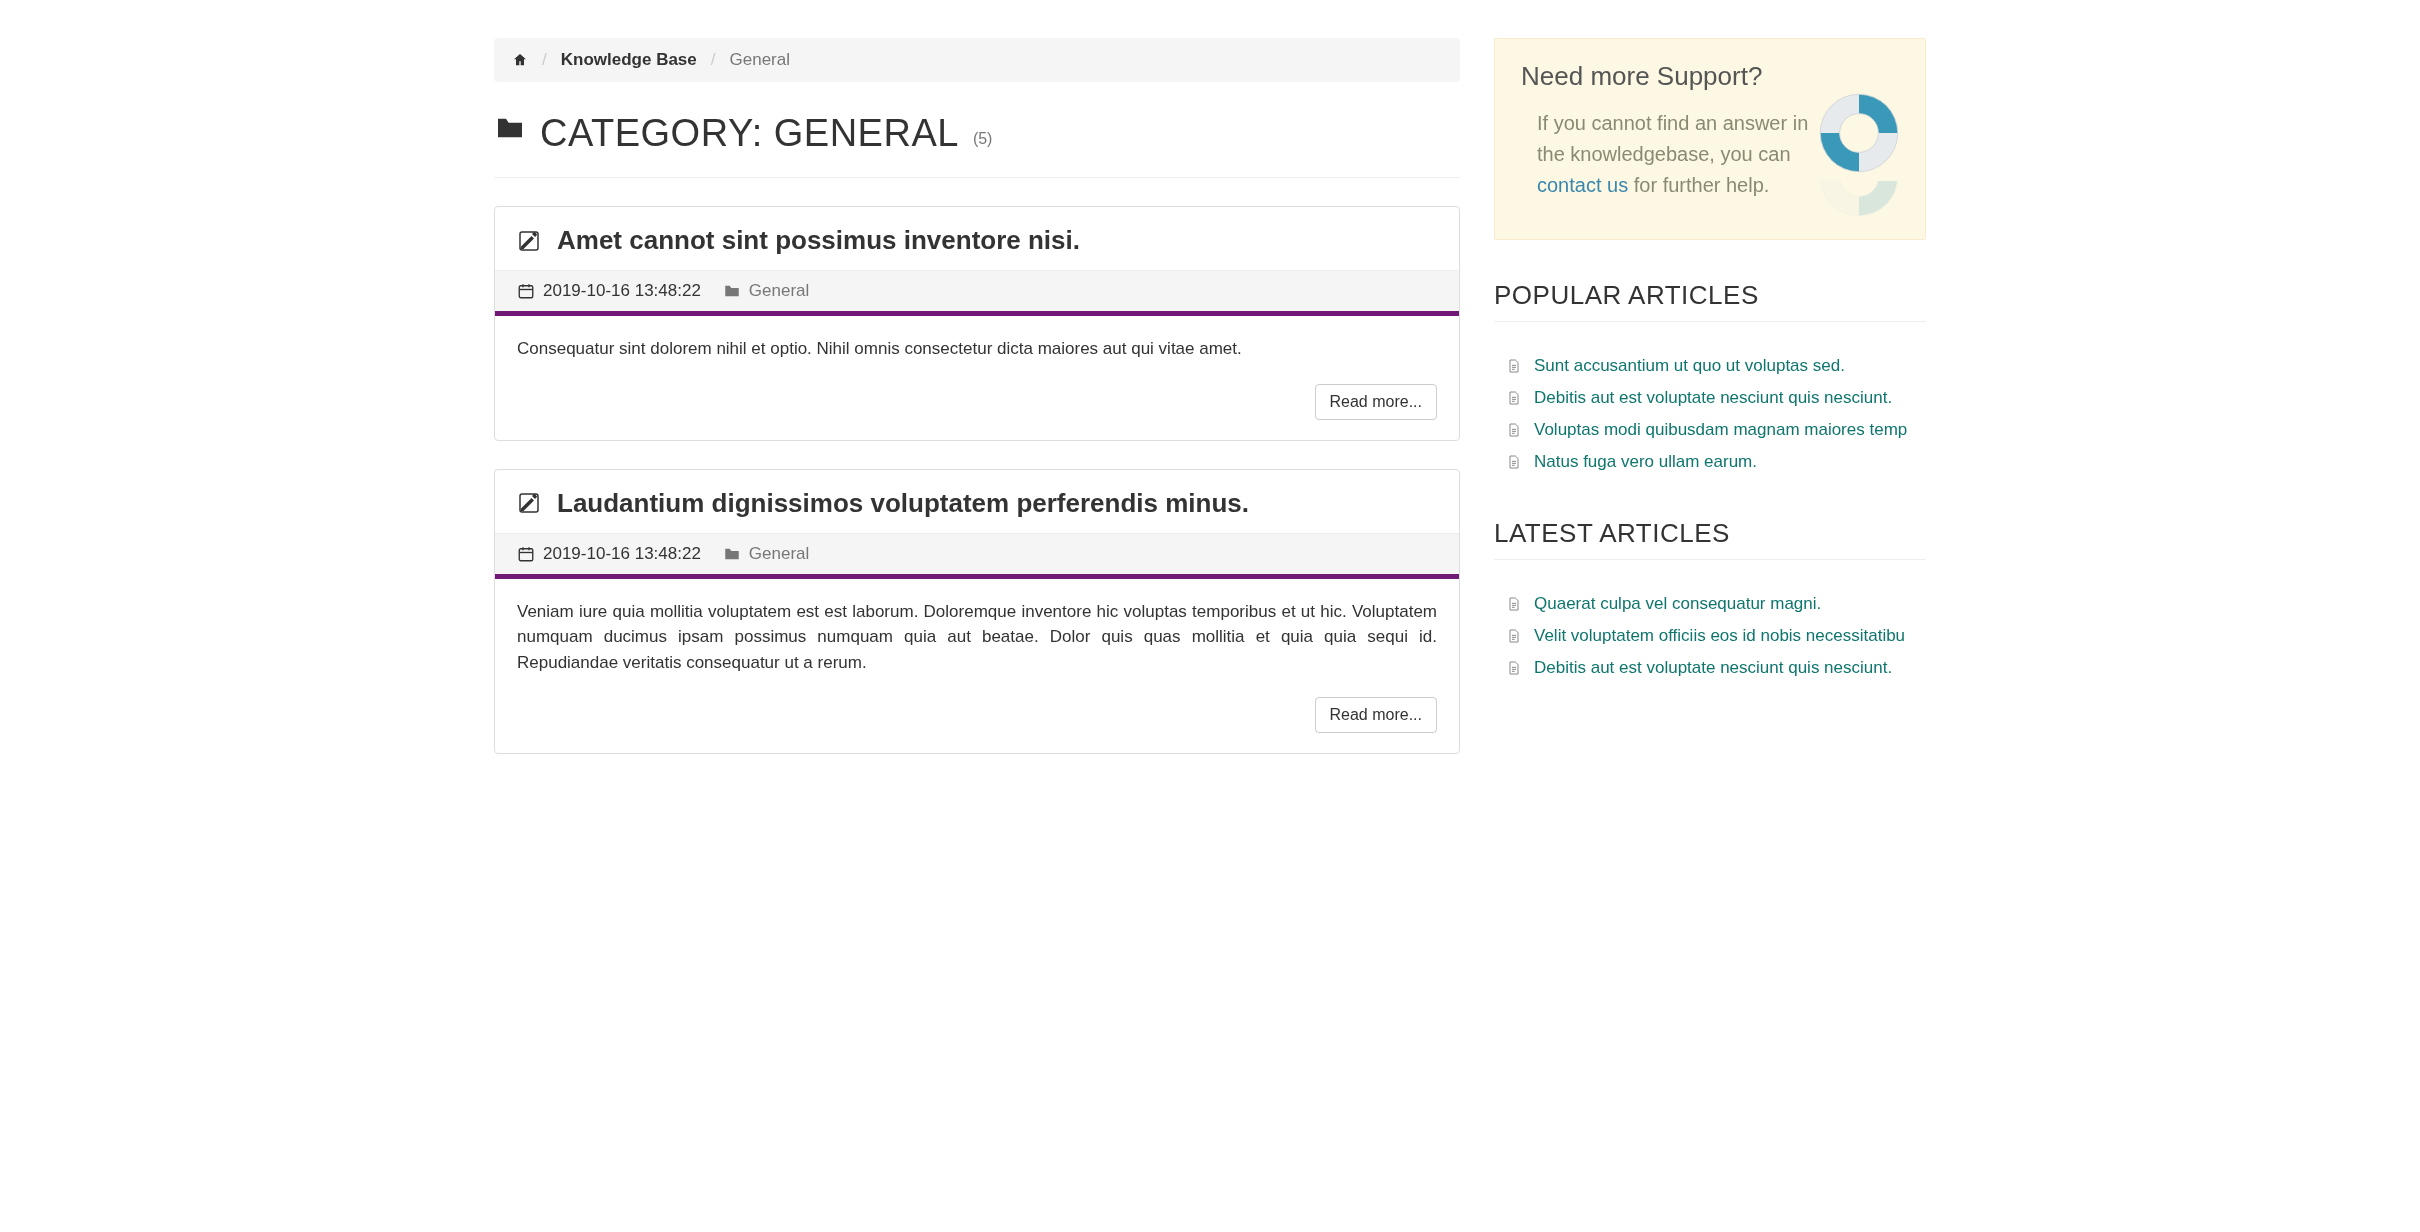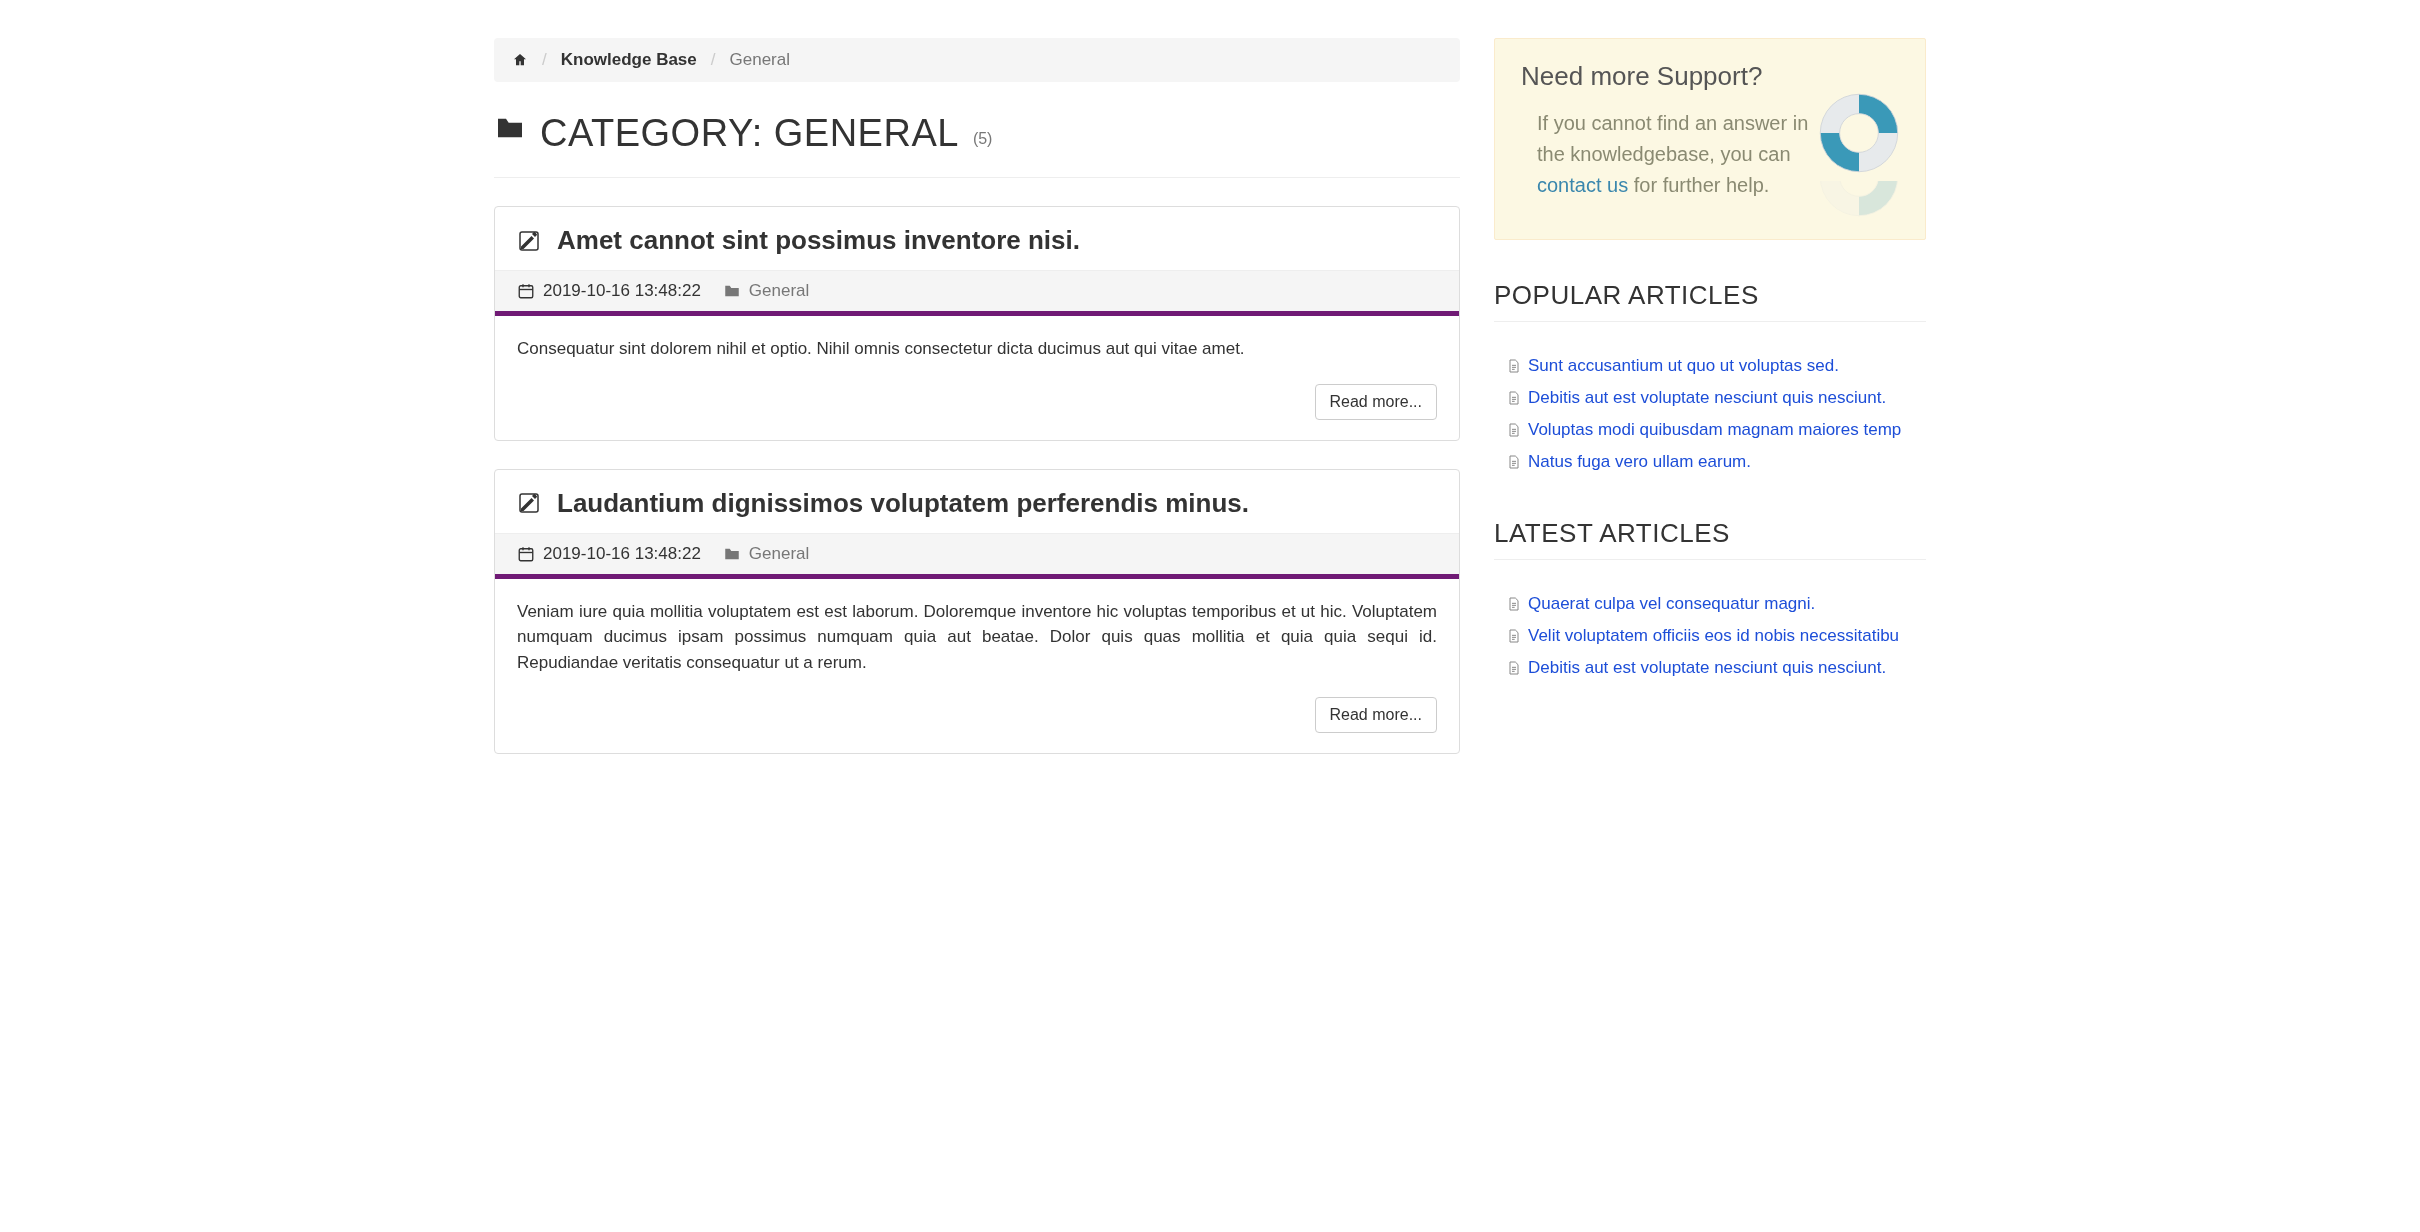--- a/index.html
+++ b/index.html
@@ -172,24 +172,24 @@
     margin: 0 0 28px;
   }
   .side-list {
     list-style: none;
     padding: 0;
     margin: 0;
   }
   .side-list li {
     display: flex;
     align-items: center;
-    gap: 6px;
+    gap: 12px;
     padding: 6px 0 6px 12px;
     font-size: 17px;
-    color: #1d4ed8;
+    color: #0f766e;
     cursor: pointer;
     white-space: nowrap;
     overflow: hidden;
   }
 
   
   .icon { display: inline-flex; }
   .icon svg { display: block; }
 </style>
 </head>
@@ -278,21 +278,21 @@
       </span>
       <span class="meta-cat">
         <span class="icon" style="color:#777">
           <svg width="18" height="18" viewBox="0 0 24 24">
                   <use href="#svg-folder"></use>
                 </svg>
         </span>
         <span>General</span>
       </span>
     </div>
-    <div class="article-body">Consequatur sint dolorem nihil et optio. Nihil omnis consectetur dicta ducimus aut qui vitae amet.</div>
+    <div class="article-body">Consequatur sint dolorem nihil et optio. Nihil omnis consectetur dicta maiores aut qui vitae amet.</div>
     <div class="article-foot">
       <span class="btn">Read more...</span>
     </div>
   </div>
         <div class="article-panel">
     <div class="panel-head">
       <span class="icon" style="color:#333">
         <svg width="24" height="24" viewBox="0 0 24 24">
                 <use href="#svg-edit"></use>
               </svg>

